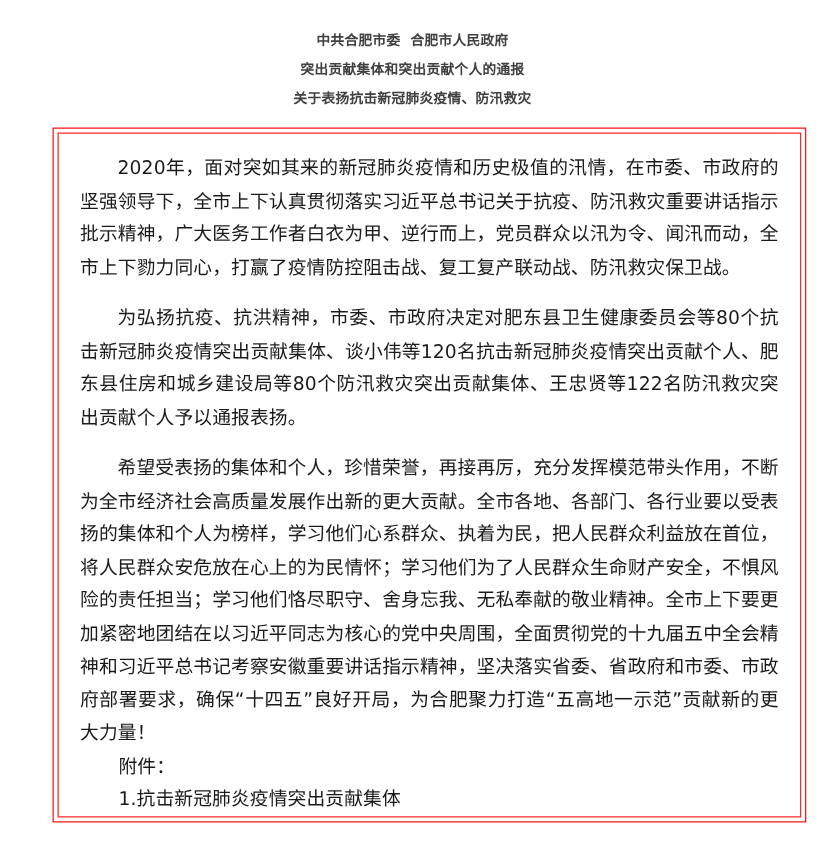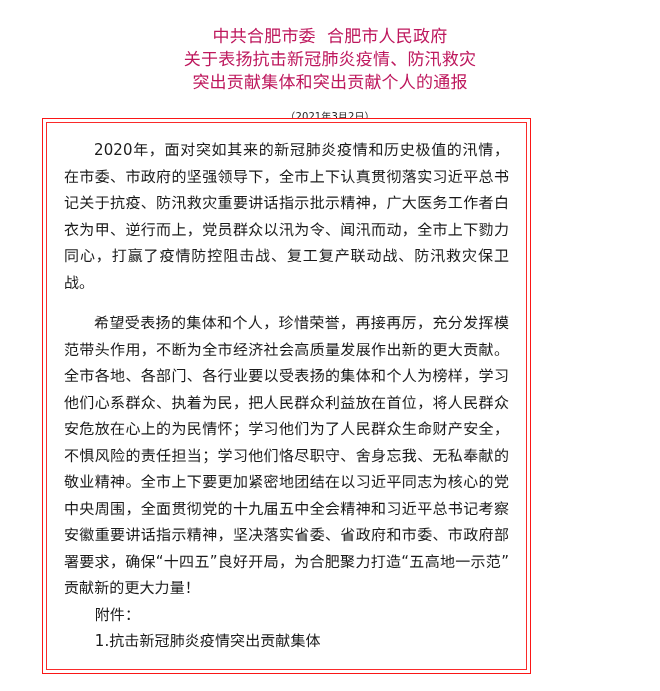--- a/index.html
+++ b/index.html
@@ -22,44 +22,44 @@
     height: 691px;
     box-sizing: border-box;
   }
 
   
   .doc-header {
     padding-top: 14px;
     text-align: center;
   }
   .doc-title {
-    color: #be185d;
-    font-weight: normal;
-    font-size: 17px;
+    color: #404040;
+    font-weight: bold;
+    font-size: 11px;
     line-height: 23px;
     letter-spacing: 0.2px;
   }
   .doc-title-line {
     display: block;
     white-space: pre;
   }
   .doc-date {
     color: #1c1c1c;
     font-size: 10px;
     line-height: 22px;
     margin-top: 4px;
     letter-spacing: 0.1px;
   }
 
   
   .notice-box {
     position: absolute;
     left: 42px;
-    top: 118px;
-    width: 489px;
+    top: 102px;
+    width: 603px;
     height: 556px;
     box-sizing: border-box;
     border: 1.5px solid #fa1616;
     background: #ffffff;
   }
   .notice-box-inner {
     position: absolute;
     left: 3px;
     top: 3px;
     right: 3px;
@@ -113,31 +113,32 @@
   }
 </style>
 </head>
 <body>
 
 <div class="page">
 
   <div class="doc-header">
     <h1 class="doc-title">
       <span class="doc-title-line">中共合肥市委  合肥市人民政府</span>
+      <span class="doc-title-line">突出贡献集体和突出贡献个人的通报</span>
       <span class="doc-title-line">关于表扬抗击新冠肺炎疫情、防汛救灾</span>
-      <span class="doc-title-line">突出贡献集体和突出贡献个人的通报</span>
     </h1>
     <div class="doc-date">（2021年3月2日）</div>
   </div>
 
   <div class="notice-box">
     <div class="notice-box-inner">
       <div class="notice-content">
 
         <p class="body-para">2020年，面对突如其来的新冠肺炎疫情和历史极值的汛情，在市委、市政府的坚强领导下，全市上下认真贯彻落实习近平总书记关于抗疫、防汛救灾重要讲话指示批示精神，广大医务工作者白衣为甲、逆行而上，党员群众以汛为令、闻汛而动，全市上下勠力同心，打赢了疫情防控阻击战、复工复产联动战、防汛救灾保卫战。</p>
+        <p class="body-para">为弘扬抗疫、抗洪精神，市委、市政府决定对肥东县卫生健康委员会等80个抗击新冠肺炎疫情突出贡献集体、谈小伟等120名抗击新冠肺炎疫情突出贡献个人、肥东县住房和城乡建设局等80个防汛救灾突出贡献集体、王忠贤等122名防汛救灾突出贡献个人予以通报表扬。</p>
         <p class="body-para">希望受表扬的集体和个人，珍惜荣誉，再接再厉，充分发挥模范带头作用，不断为全市经济社会高质量发展作出新的更大贡献。全市各地、各部门、各行业要以受表扬的集体和个人为榜样，学习他们心系群众、执着为民，把人民群众利益放在首位，将人民群众安危放在心上的为民情怀；学习他们为了人民群众生命财产安全，不惧风险的责任担当；学习他们恪尽职守、舍身忘我、无私奉献的敬业精神。全市上下要更加紧密地团结在以习近平同志为核心的党中央周围，全面贯彻党的十九届五中全会精神和习近平总书记考察安徽重要讲话指示精神，坚决落实省委、省政府和市委、市政府部署要求，确保“十四五”良好开局，为合肥聚力打造“五高地一示范”贡献新的更大力量！</p>
 
         <div class="attachment-block">
           <span class="attachment-label">附件：</span>
           <div class="attachment-list">
             <span class="attachment-item">1.抗击新冠肺炎疫情突出贡献集体</span>
 
           </div>
         </div>
 

